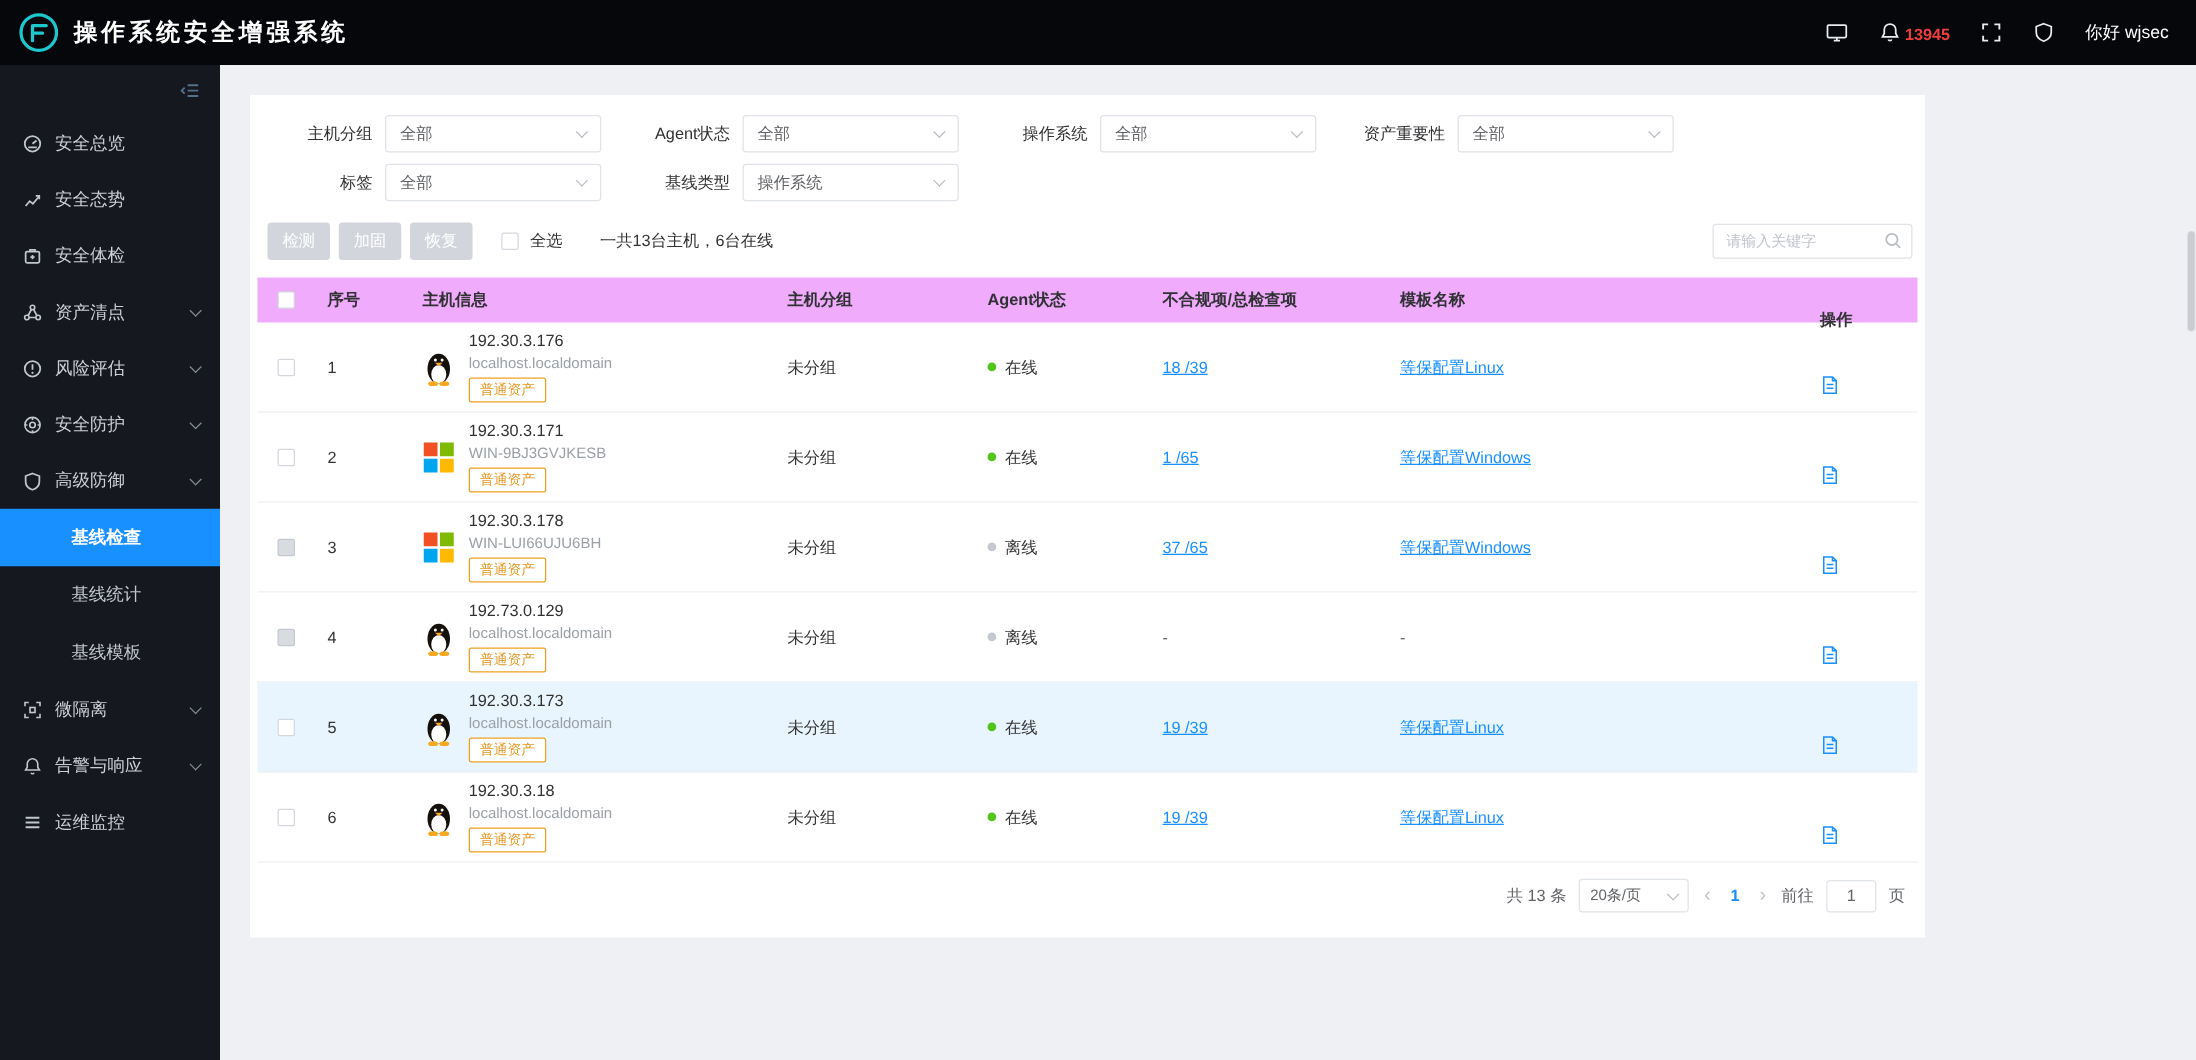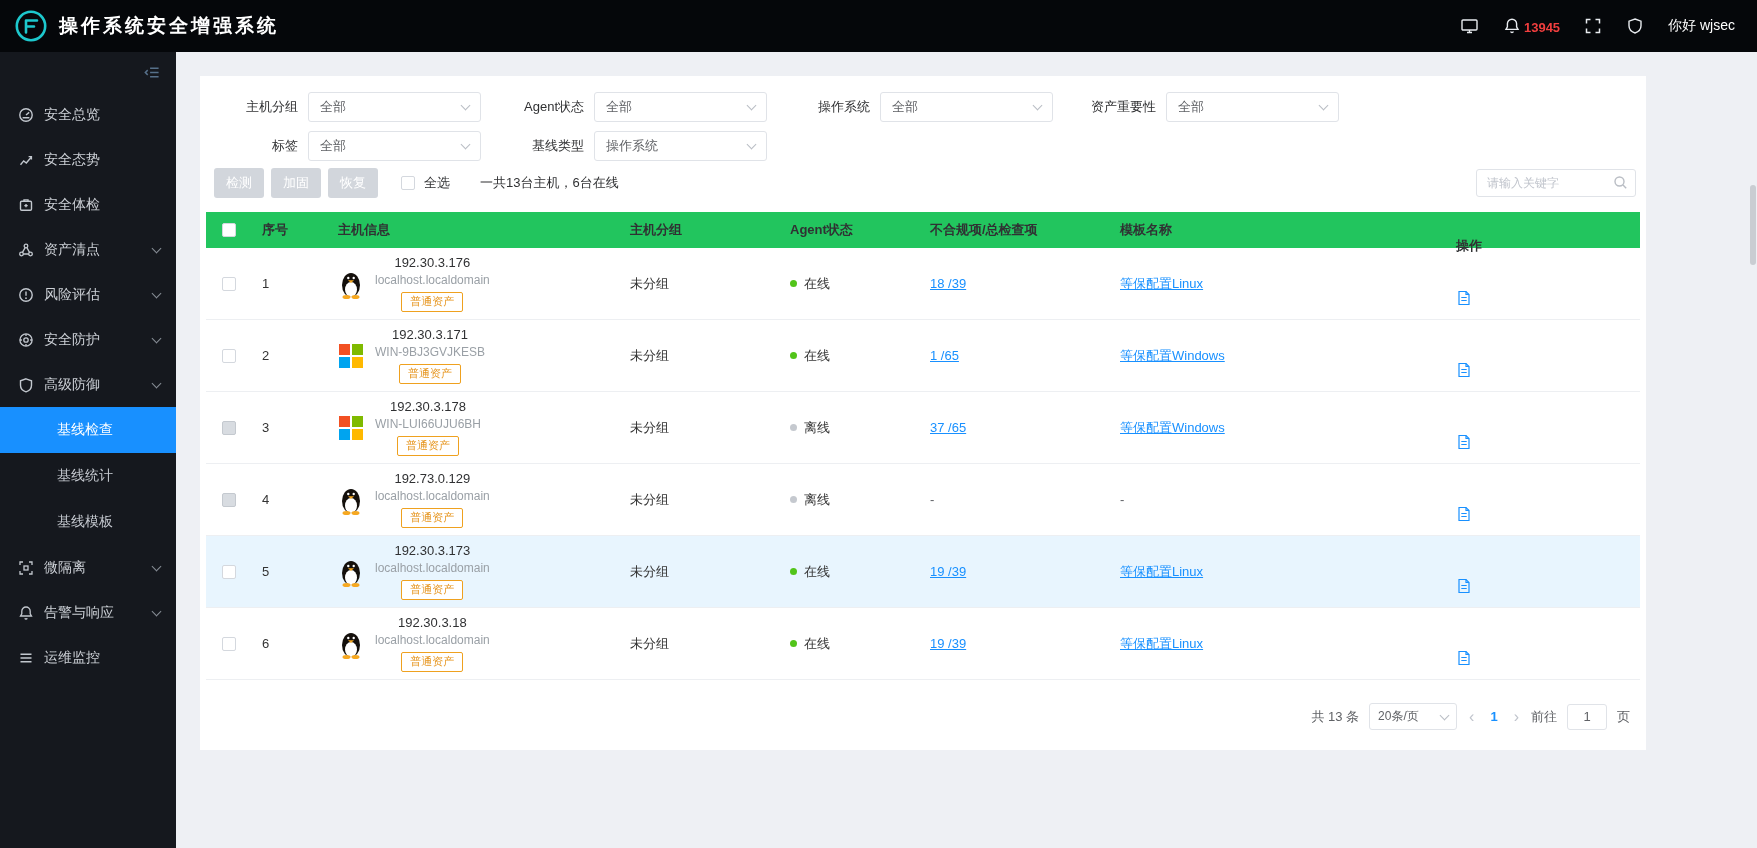--- a/index.html
+++ b/index.html
@@ -16,56 +16,56 @@
   .greeting { font-size: 14px; color: #fff; cursor: pointer; }
 
   
   .layout { display: flex; height: 796px; }
   .sidebar { width: 176px; background: #15181e; flex-shrink: 0; color: #ccd0d6; overflow: hidden; }
   .collapse-row { height: 40px; display: flex; justify-content: flex-end; align-items: center; padding: 0 16px; color: #6d7785; cursor: pointer; }
   .menu-item { height: 45px; display: flex; align-items: center; gap: 10px; padding: 0 16px 0 18px; font-size: 14px; cursor: pointer; color: #ccd0d6; }
   .menu-item .micon { display: flex; width: 16px; color: #c2c7ce; }
   .menu-item .chev { margin-left: auto; }
   .submenu-item { height: 46px; display: flex; align-items: center; padding-left: 57px; font-size: 14px; color: #c4c8cf; cursor: pointer; }
-  .submenu-item.active { background: #1890ff; color: #fff; }
+  .submenu-item.active { background: #1890ff; color: #fff; font-weight: bold; }
   .chev { width: 7px; height: 7px; border-right: 1.5px solid #878d96; border-bottom: 1.5px solid #878d96; transform: rotate(45deg); margin-top: -3px; flex-shrink: 0; }
   .chev.up { transform: rotate(-135deg); margin-top: 4px; }
 
   .content { flex: 1; padding: 24px 0 0 24px; }
-  .card { width: 1446px; height: 674px; background: #fff; display: flex; flex-direction: column; }
+  .card { width: 1340px; height: 674px; background: #fff; display: flex; flex-direction: column; }
 
   
   .filters { display: flex; flex-direction: column; gap: 9px; padding: 16px 0 0 10px; }
   .frow { display: flex; }
   .fcell { display: flex; align-items: center; margin-right: 15px; }
   .flabel { width: 88px; text-align: right; margin-right: 10px; color: #303133; font-size: 13px; }
   .select { width: 173px; height: 30px; border: 1px solid #e0e3e8; border-radius: 3px; display: flex; align-items: center; padding: 0 11px; color: #606266; background: #fff; cursor: pointer; font-size: 13px; }
   .select .chev { margin-left: auto; border-color: #b9bdc4; }
 
   
-  .toolbar { display: flex; align-items: center; margin: 7px 10px 0 14px; }
+  .toolbar { display: flex; align-items: center; margin: 17px 10px 0 14px; }
   .btn { background: #d2d6dc; color: #fff; border: none; border-radius: 3px; padding: 6px 12px; font-size: 13px; margin-right: 7px; cursor: not-allowed; font-family: inherit; }
   .cb { width: 14px; height: 14px; border: 1px solid #d4d8de; border-radius: 2px; background: #fff; display: inline-block; flex-shrink: 0; cursor: pointer; }
   .cb.disabled { background: #d8dce1; border-color: #c4c9cf; cursor: default; }
   .select-all-label { margin-left: 9px; color: #303133; }
   .toolbar .cb { margin-left: 16px; }
   .summary { margin-left: 30px; color: #303133; }
   .search-wrap { margin-left: auto; position: relative; }
   .search-wrap input { width: 160px; height: 28px; border: 1px solid #e0e3e8; border-radius: 3px; padding: 0 28px 0 10px; font-size: 12px; color: #a16207; outline: none; font-family: inherit; }
   .search-wrap input::placeholder { color: #c0c4cc; }
   .search-icon { position: absolute; right: 8px; top: 6px; color: #b9bdc4; display: flex; }
 
   
   .table { margin: 14px 6px 0; }
-  .thead { display: flex; align-items: center; height: 36px; background: #22c55e; font-weight: bold; color: #303133; font-size: 13px; }
+  .thead { display: flex; align-items: center; height: 36px; background: #f0abfc; font-weight: bold; color: #303133; font-size: 13px; }
   .trow { display: flex; align-items: center; height: 72px; border-bottom: 1px solid #edeff2; }
   .trow.hl { background: #e8f5fe; }
   .c-cb { width: 44px; padding-left: 16px; display: flex; align-items: center; }
   .c-idx { width: 60px; padding-left: 12px; }
-  .c-host { width: 320px; padding-left: 28px; display: flex; align-items: center; gap: 11px; text-align: center; }
+  .c-host { width: 320px; padding-left: 28px; display: flex; align-items: center; gap: 11px; }
   .c-group { width: 160px; }
   .c-status { width: 140px; display: flex; align-items: center; }
   .c-result { width: 190px; }
   .c-tpl { width: 290px; }
   .c-op { flex: 1; padding-left: 46px; margin-top: 31px; }
   .host-meta .ip { color: #303133; margin-bottom: 3px; }
   .host-meta .hn { color: #9aa0a6; font-size: 12px; margin-bottom: 5px; }
   .tag { display: inline-block; border: 1px solid #efa11f; color: #e6951e; font-size: 11px; padding: 1px 8px 2px; border-radius: 2px; background: #fff; }
   .dot { width: 7px; height: 7px; border-radius: 50%; margin-right: 7px; flex-shrink: 0; }
   .dot.online { background: #52c41a; }

